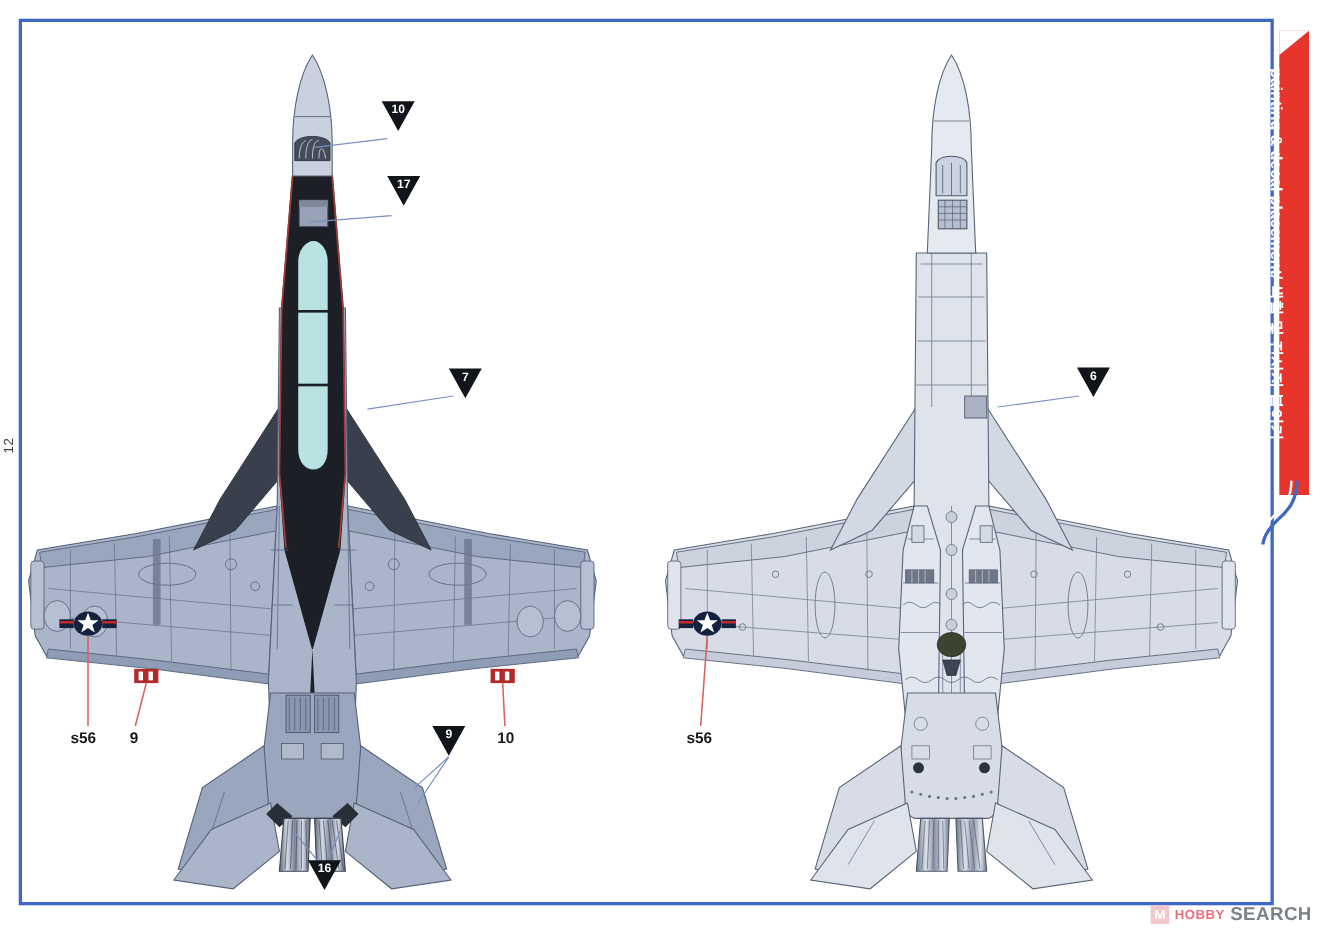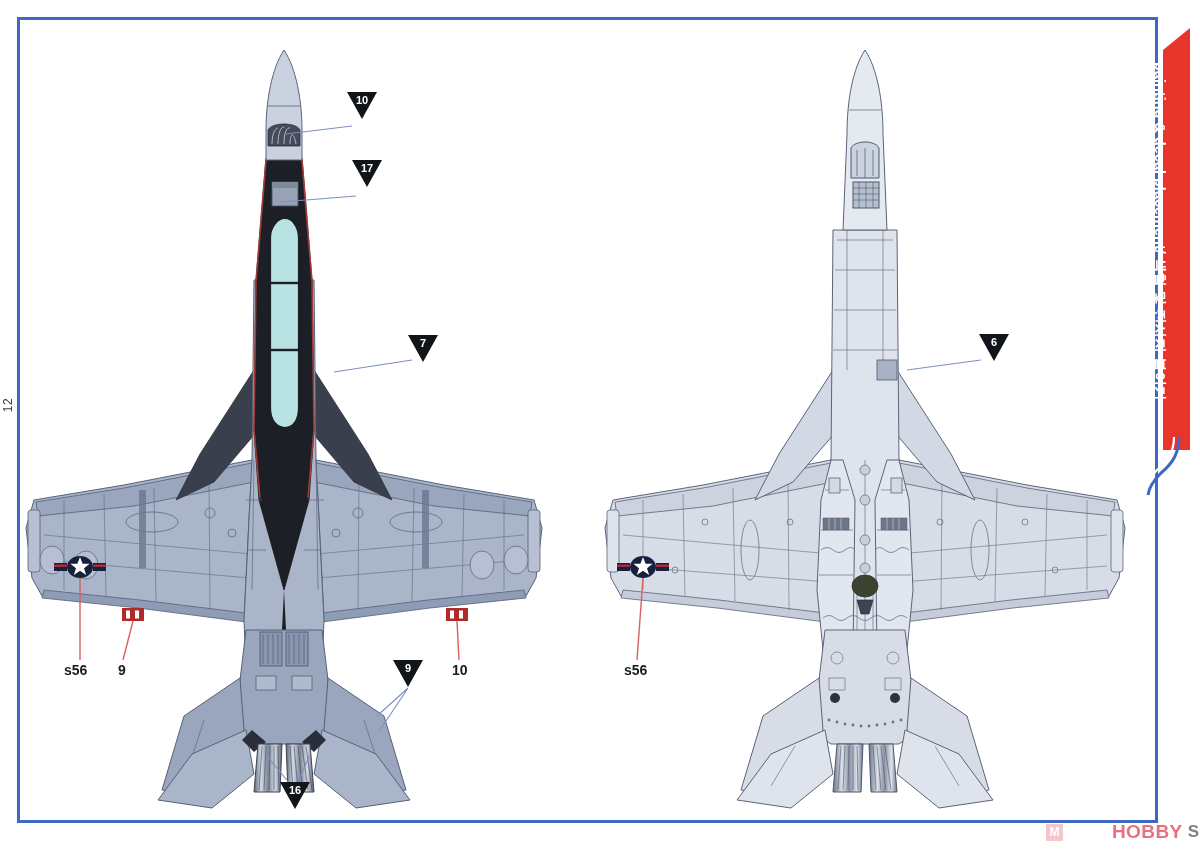--- a/index.html
+++ b/index.html
@@ -105,24 +105,23 @@
     border-radius: 1px;
   }
   #brand-mark-glyph {
     color: #ffffff;
     font-size: 12px;
     line-height: 1;
     font-weight: bold;
   }
   #brand-hobby {
     color: #e8707f;
-    font-size: 19px;
+    font-size: 12px;
     font-weight: bold;
     letter-spacing: 0.4px;
-    margin-left: 44px;
   }
   #brand-search {
     color: #7c8188;
     font-size: 17px;
     font-weight: bold;
     letter-spacing: 0.4px;
   }
 
   
   .aircraft-stage { position: absolute; }

